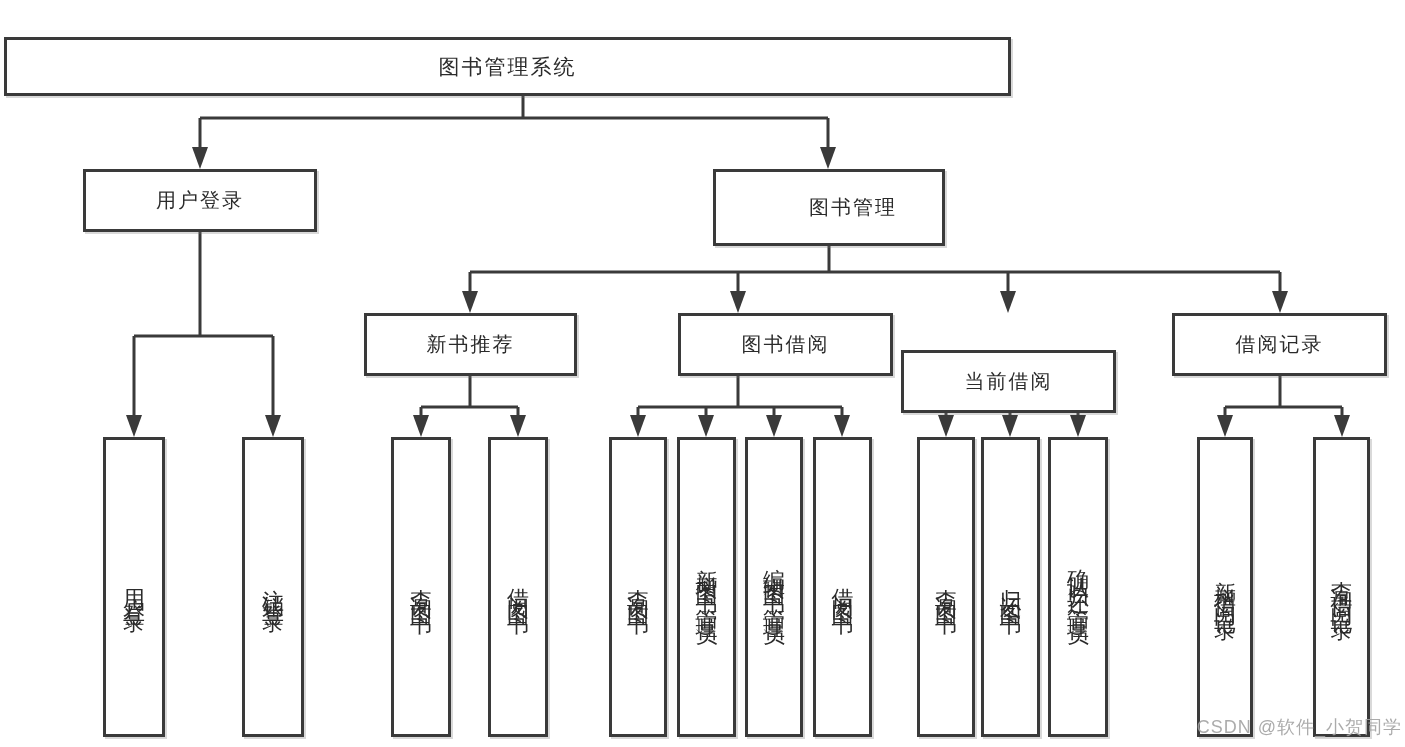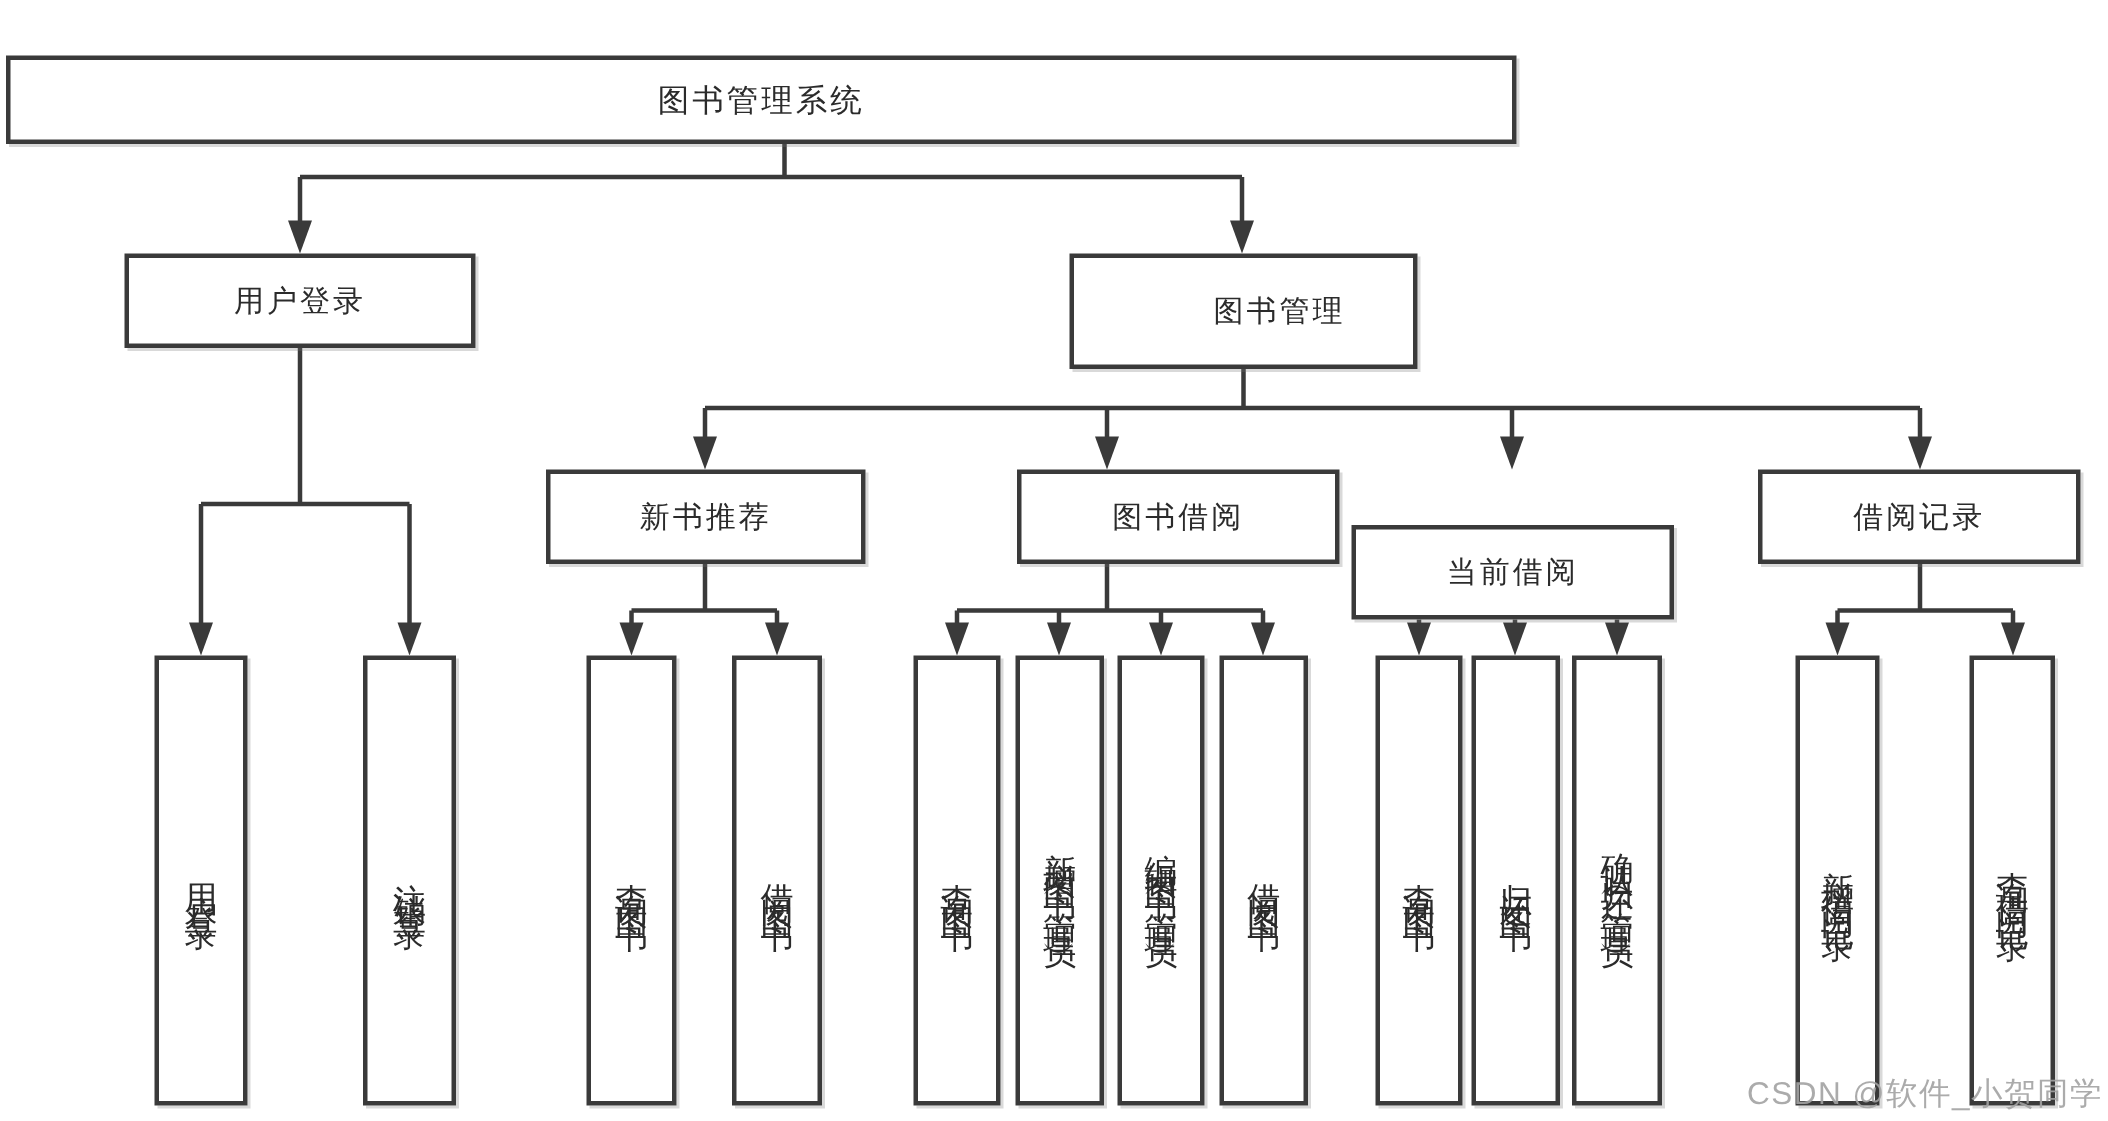--- a/index.html
+++ b/index.html
@@ -83,21 +83,21 @@
   #v9  { left: 917px;  width: 58px; }
   #v10 { left: 981px;  width: 59px; }
   #v11 { left: 1048px; width: 60px; }
   #v12 { left: 1197px; width: 56px; }
   #v13 { left: 1313px; width: 57px; }
 
   .watermark {
     position: absolute;
     top: 715px;
     right: 3px;
-    font-size: 21px;
+    font-size: 18px;
     color: var(--watermark);
     opacity: 0.9;
     letter-spacing: 1px;
     white-space: nowrap;
   }
 </style>
 </head>
 <body>
 
 <div class="canvas">

